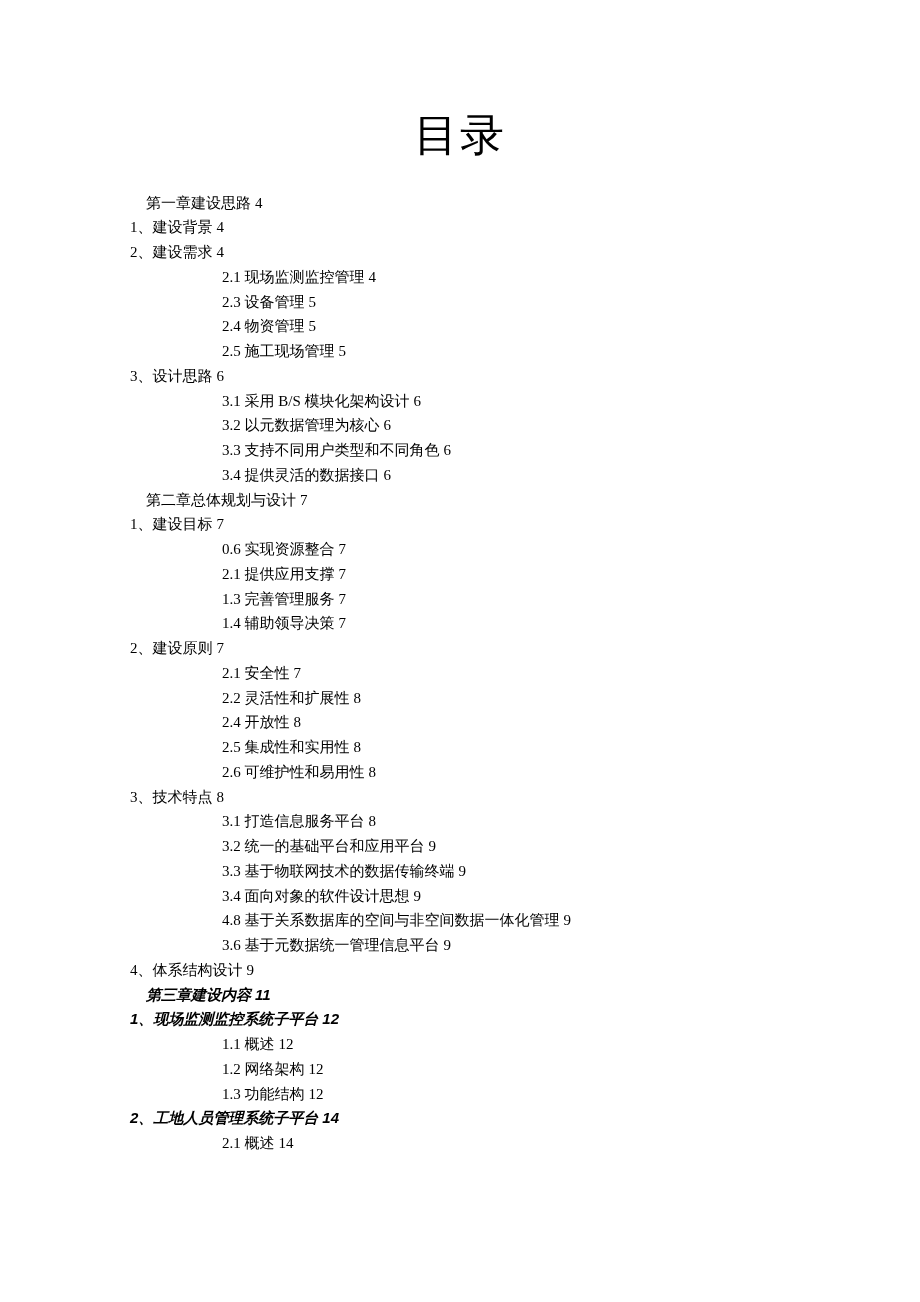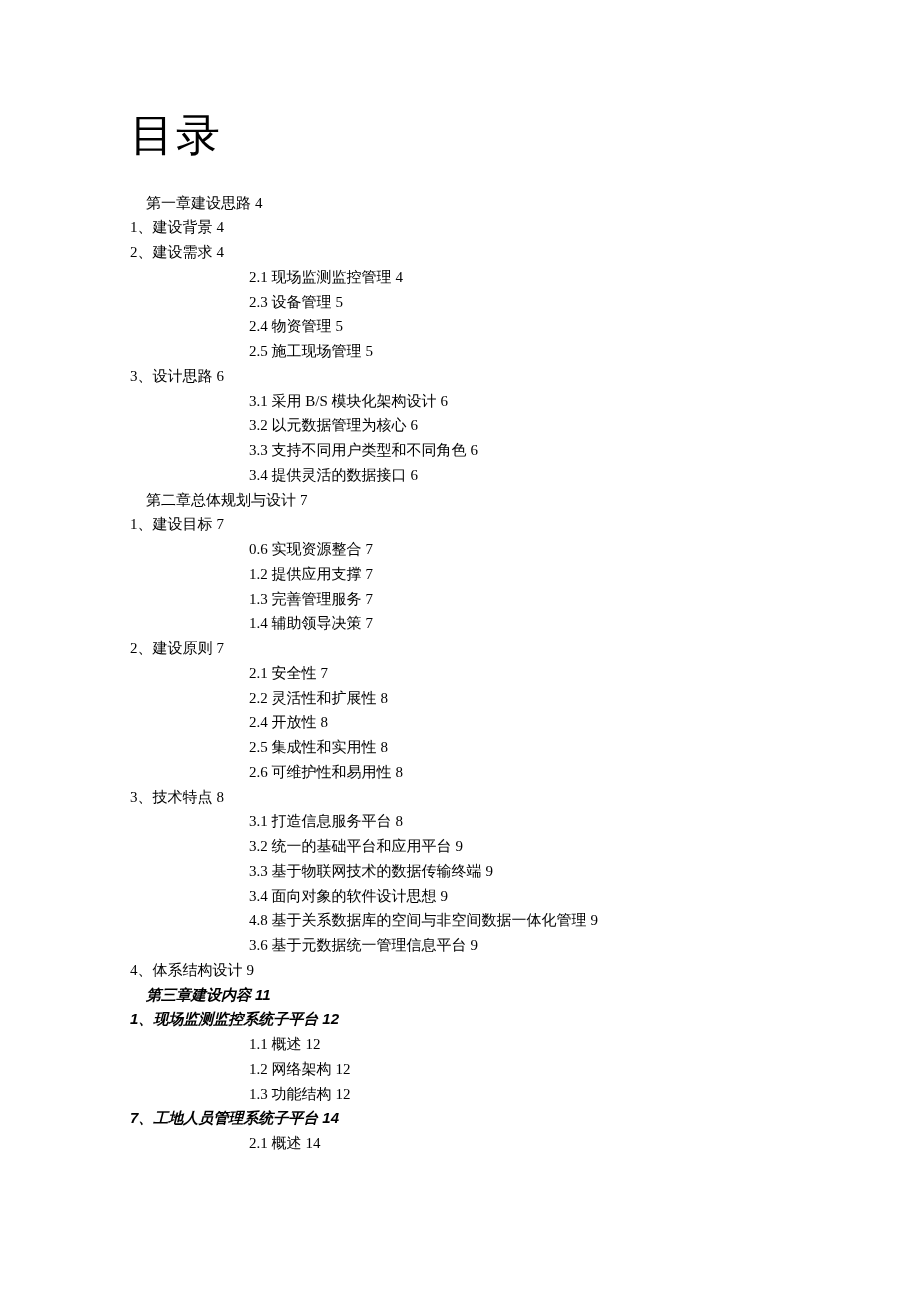--- a/index.html
+++ b/index.html
@@ -12,35 +12,35 @@
       font-family: "SimSun", "宋体", serif;
       color: #000;
       width: 920px;
       height: 1302px;
       padding: 100px 130px 60px 130px;
       font-size: 15px;
       line-height: 1.65;
     }
     .title {
       font-size: 44px;
-      text-align: left;
+      text-align: center;
       margin-bottom: 18px;
       font-weight: 400;
       letter-spacing: 2px;
     }
     .toc {
       list-style: none;
     }
     .level-1 {
       margin-left: 16px;
     }
     .level-2 {
     }
     .level-3 {
-      margin-left: 119px;
+      margin-left: 92px;
     }
     .page-num {
       margin-left: 4px;
     }
     .bold {
       font-weight: bold;
       font-family: "SimHei", "黑体", sans-serif;
       font-style: italic;
     }
     li {
@@ -60,21 +60,21 @@
     <li class="level-3"><span>2.4 物资管理</span><span class="page-num">5</span></li>
     <li class="level-3"><span>2.5 施工现场管理</span><span class="page-num">5</span></li>
     <li class="level-2"><span>3、设计思路</span><span class="page-num">6</span></li>
     <li class="level-3"><span>3.1 采用 B/S 模块化架构设计</span><span class="page-num">6</span></li>
     <li class="level-3"><span>3.2 以元数据管理为核心</span><span class="page-num">6</span></li>
     <li class="level-3"><span>3.3 支持不同用户类型和不同角色</span><span class="page-num">6</span></li>
     <li class="level-3"><span>3.4 提供灵活的数据接口</span><span class="page-num">6</span></li>
     <li class="level-1"><span>第二章总体规划与设计</span><span class="page-num">7</span></li>
     <li class="level-2"><span>1、建设目标</span><span class="page-num">7</span></li>
     <li class="level-3"><span>0.6 实现资源整合</span><span class="page-num">7</span></li>
-    <li class="level-3"><span>1.2 提供应用支撑</span><span class="page-num">7</span></li>
+    <li class="level-3"><span>2.1 提供应用支撑</span><span class="page-num">7</span></li>
     <li class="level-3"><span>1.3 完善管理服务</span><span class="page-num">7</span></li>
     <li class="level-3"><span>1.4 辅助领导决策</span><span class="page-num">7</span></li>
     <li class="level-2"><span>2、建设原则</span><span class="page-num">7</span></li>
     <li class="level-3"><span>2.1 安全性</span><span class="page-num">7</span></li>
     <li class="level-3"><span>2.2 灵活性和扩展性</span><span class="page-num">8</span></li>
     <li class="level-3"><span>2.4 开放性</span><span class="page-num">8</span></li>
     <li class="level-3"><span>2.5 集成性和实用性</span><span class="page-num">8</span></li>
     <li class="level-3"><span>2.6 可维护性和易用性</span><span class="page-num">8</span></li>
     <li class="level-2"><span>3、技术特点</span><span class="page-num">8</span></li>
     <li class="level-3"><span>3.1 打造信息服务平台</span><span class="page-num">8</span></li>
@@ -82,15 +82,15 @@
     <li class="level-3"><span>3.3 基于物联网技术的数据传输终端</span><span class="page-num">9</span></li>
     <li class="level-3"><span>3.4 面向对象的软件设计思想</span><span class="page-num">9</span></li>
     <li class="level-3"><span>4.8 基于关系数据库的空间与非空间数据一体化管理</span><span class="page-num">9</span></li>
     <li class="level-3"><span>3.6 基于元数据统一管理信息平台</span><span class="page-num">9</span></li>
     <li class="level-2"><span>4、体系结构设计</span><span class="page-num">9</span></li>
     <li class="level-1 bold"><span>第三章建设内容</span><span class="page-num">11</span></li>
     <li class="level-2 bold"><span>1、现场监测监控系统子平台</span><span class="page-num">12</span></li>
     <li class="level-3"><span>1.1 概述</span><span class="page-num">12</span></li>
     <li class="level-3"><span>1.2 网络架构</span><span class="page-num">12</span></li>
     <li class="level-3"><span>1.3 功能结构</span><span class="page-num">12</span></li>
-    <li class="level-2 bold"><span>7、工地人员管理系统子平台</span><span class="page-num">14</span></li>
+    <li class="level-2 bold"><span>2、工地人员管理系统子平台</span><span class="page-num">14</span></li>
     <li class="level-3"><span>2.1 概述</span><span class="page-num">14</span></li>
   </ul>
 
 </body></html>

